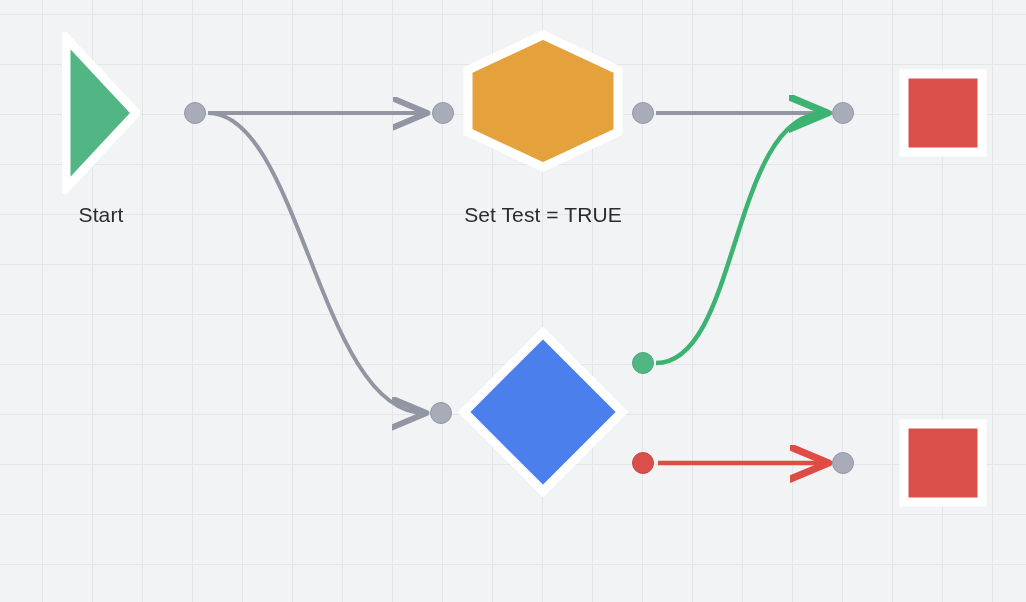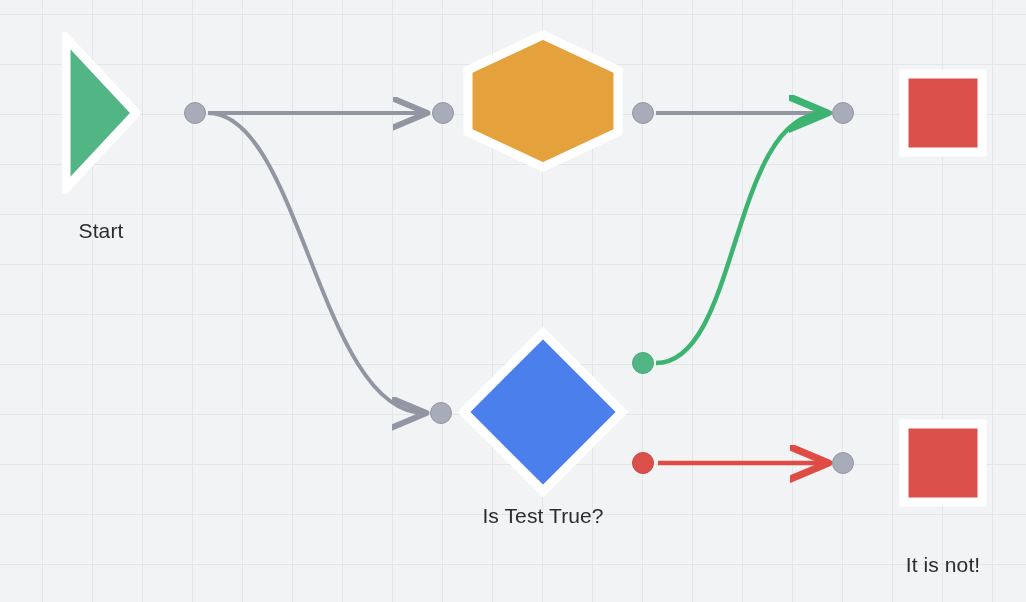--- a/index.html
+++ b/index.html
@@ -78,47 +78,46 @@
         <path d="M 656 363 C 740 363 730 113 825 113" fill="none" stroke="#3cb371" stroke-width="4.5" stroke-linecap="butt" marker-end="url(#ah-green)"></path>
         <path d="M 658 463 L 826 463" fill="none" stroke="#e04b44" stroke-width="4.5" stroke-linecap="butt" marker-end="url(#ah-red)"></path>
       </g>
   </svg>
 
   <div class="node" style="left:62px; top:32px; width:78px; height:162px;">
     <svg class="node-shape" width="78" height="162" viewBox="0 0 78 162">
       <path d="M4 6 L74 81 L4 156 Z" fill="#51b684" stroke="#ffffff" stroke-width="9" stroke-linejoin="miter"></path>
     </svg>
   </div>
-  <div class="node-label" style="left:62px; top:203px; width:78px;margin-top:16px;">Start</div>
+  <div class="node-label" style="left:62px; top:203px; width:78px;">Start</div>
 
   <div class="node" style="left:463px; top:30px; width:160px; height:142px;">
     <svg class="node-shape" width="160" height="142" viewBox="0 0 160 142">
       <path d="M80 5 L155 40 L155 102 L80 137 L5 102 L5 40 Z" fill="#e5a23c" stroke="#ffffff" stroke-width="9" stroke-linejoin="miter"></path>
     </svg>
   </div>
+  <div class="node-label" style="left:443px; top:203px; width:200px;">Set Test = TRUE</div>
 
   <div class="node" style="left:458px; top:327px; width:170px; height:170px;">
     <svg class="node-shape" width="170" height="170" viewBox="0 0 170 170">
       <path d="M85 6 L164 85 L85 164 L6 85 Z" fill="#4a7fec" stroke="#ffffff" stroke-width="9" stroke-linejoin="miter"></path>
     </svg>
   </div>
-  <div class="node-label" style="left:458px; top:504px; width:170px;">Is Test True?</div>
 
   <div class="node" style="left:899px; top:69px; width:88px; height:88px;">
     <svg class="node-shape" width="88" height="88" viewBox="0 0 88 88">
       <rect x="5" y="5" width="78" height="78" fill="#db4f4b" stroke="#ffffff" stroke-width="9"></rect>
     </svg>
   </div>
 
   <div class="node" style="left:899px; top:419px; width:88px; height:88px;">
     <svg class="node-shape" width="88" height="88" viewBox="0 0 88 88">
       <rect x="5" y="5" width="78" height="78" fill="#db4f4b" stroke="#ffffff" stroke-width="9"></rect>
     </svg>
   </div>
-  <div class="node-label" style="left:879px; top:553px; width:128px;">It is not!</div>
 
   <div id="port-layer">
       <div class="port" style="left: 184px; top: 102px; width: 22px; height: 22px; position: absolute; background: rgb(168, 172, 184); border: 1.5px solid rgb(146, 150, 163);"></div>
       <div class="port" style="left: 432px; top: 102px; width: 22px; height: 22px; position: absolute; background: rgb(168, 172, 184); border: 1.5px solid rgb(146, 150, 163);"></div>
       <div class="port" style="left: 632px; top: 102px; width: 22px; height: 22px; position: absolute; background: rgb(168, 172, 184); border: 1.5px solid rgb(146, 150, 163);"></div>
       <div class="port" style="left: 832px; top: 102px; width: 22px; height: 22px; position: absolute; background: rgb(168, 172, 184); border: 1.5px solid rgb(146, 150, 163);"></div>
       <div class="port" style="left: 430px; top: 402px; width: 22px; height: 22px; position: absolute; background: rgb(168, 172, 184); border: 1.5px solid rgb(146, 150, 163);"></div>
       <div class="port" style="left: 632px; top: 352px; width: 22px; height: 22px; position: absolute; background: rgb(81, 182, 132); border: 1.5px solid rgb(73, 168, 120);"></div>
       <div class="port" style="left: 632px; top: 452px; width: 22px; height: 22px; position: absolute; background: rgb(219, 79, 75); border: 1.5px solid rgb(198, 70, 63);"></div>
       <div class="port" style="left: 832px; top: 452px; width: 22px; height: 22px; position: absolute; background: rgb(168, 172, 184); border: 1.5px solid rgb(146, 150, 163);"></div>

